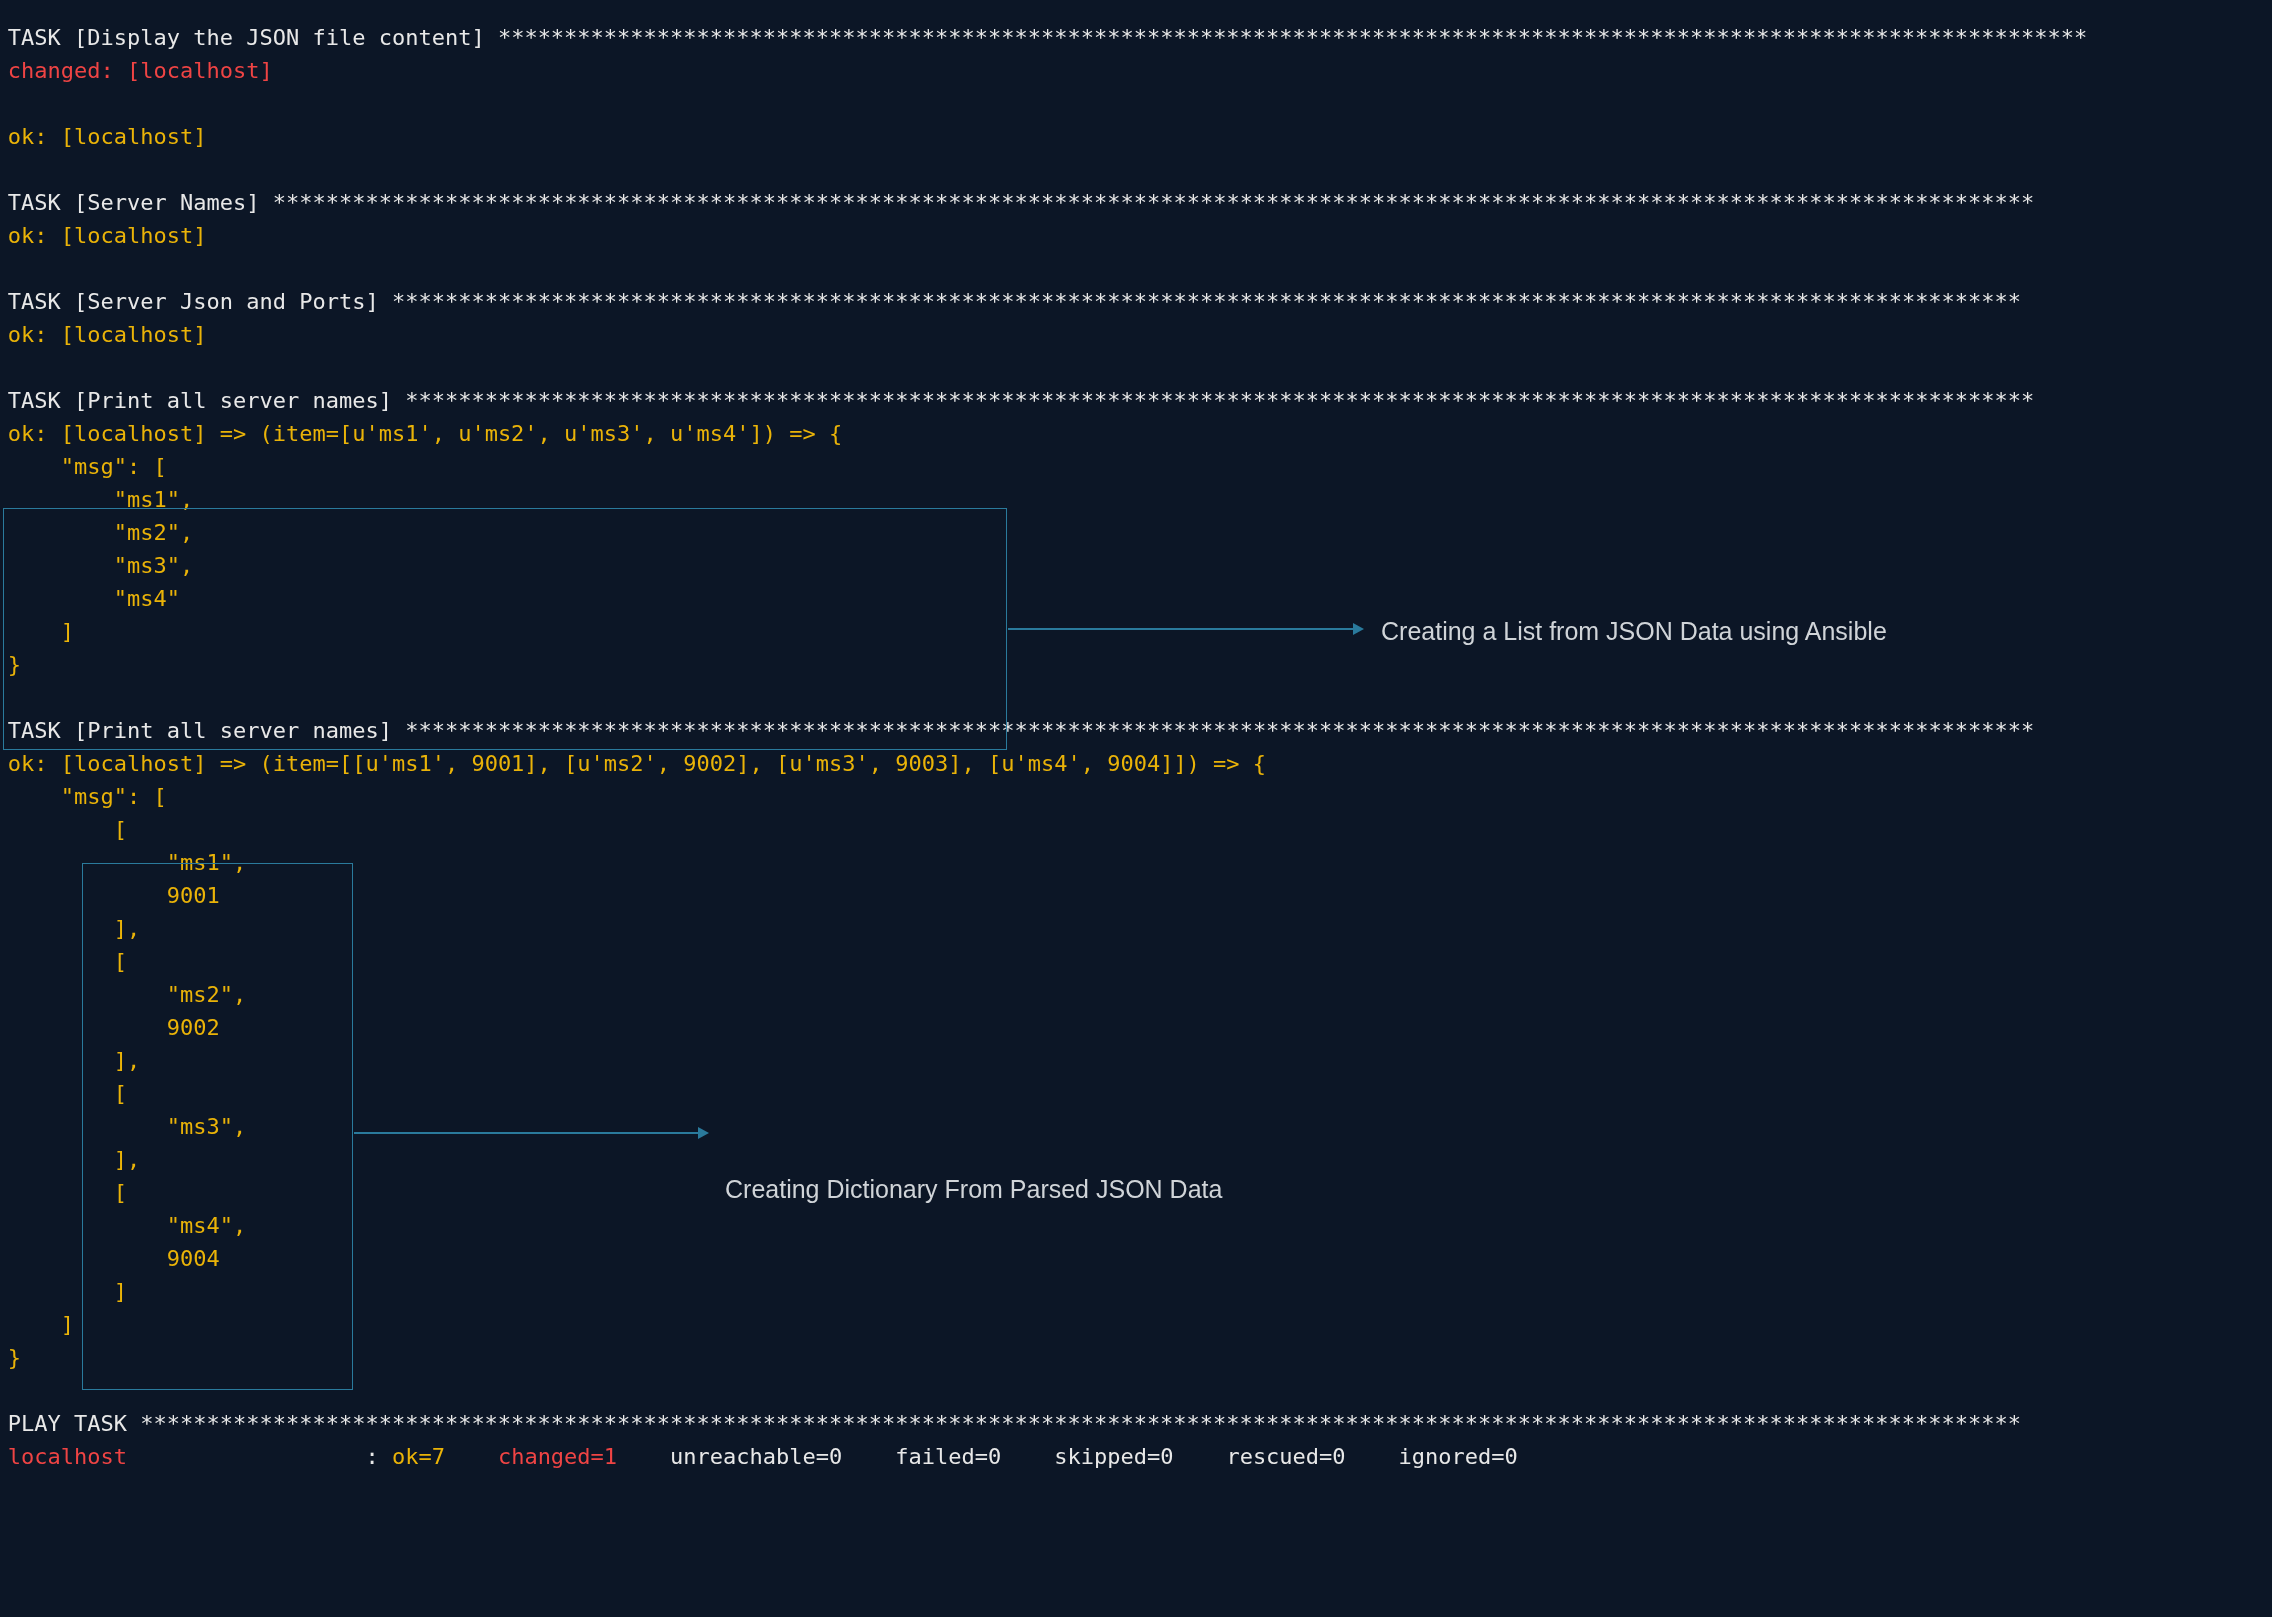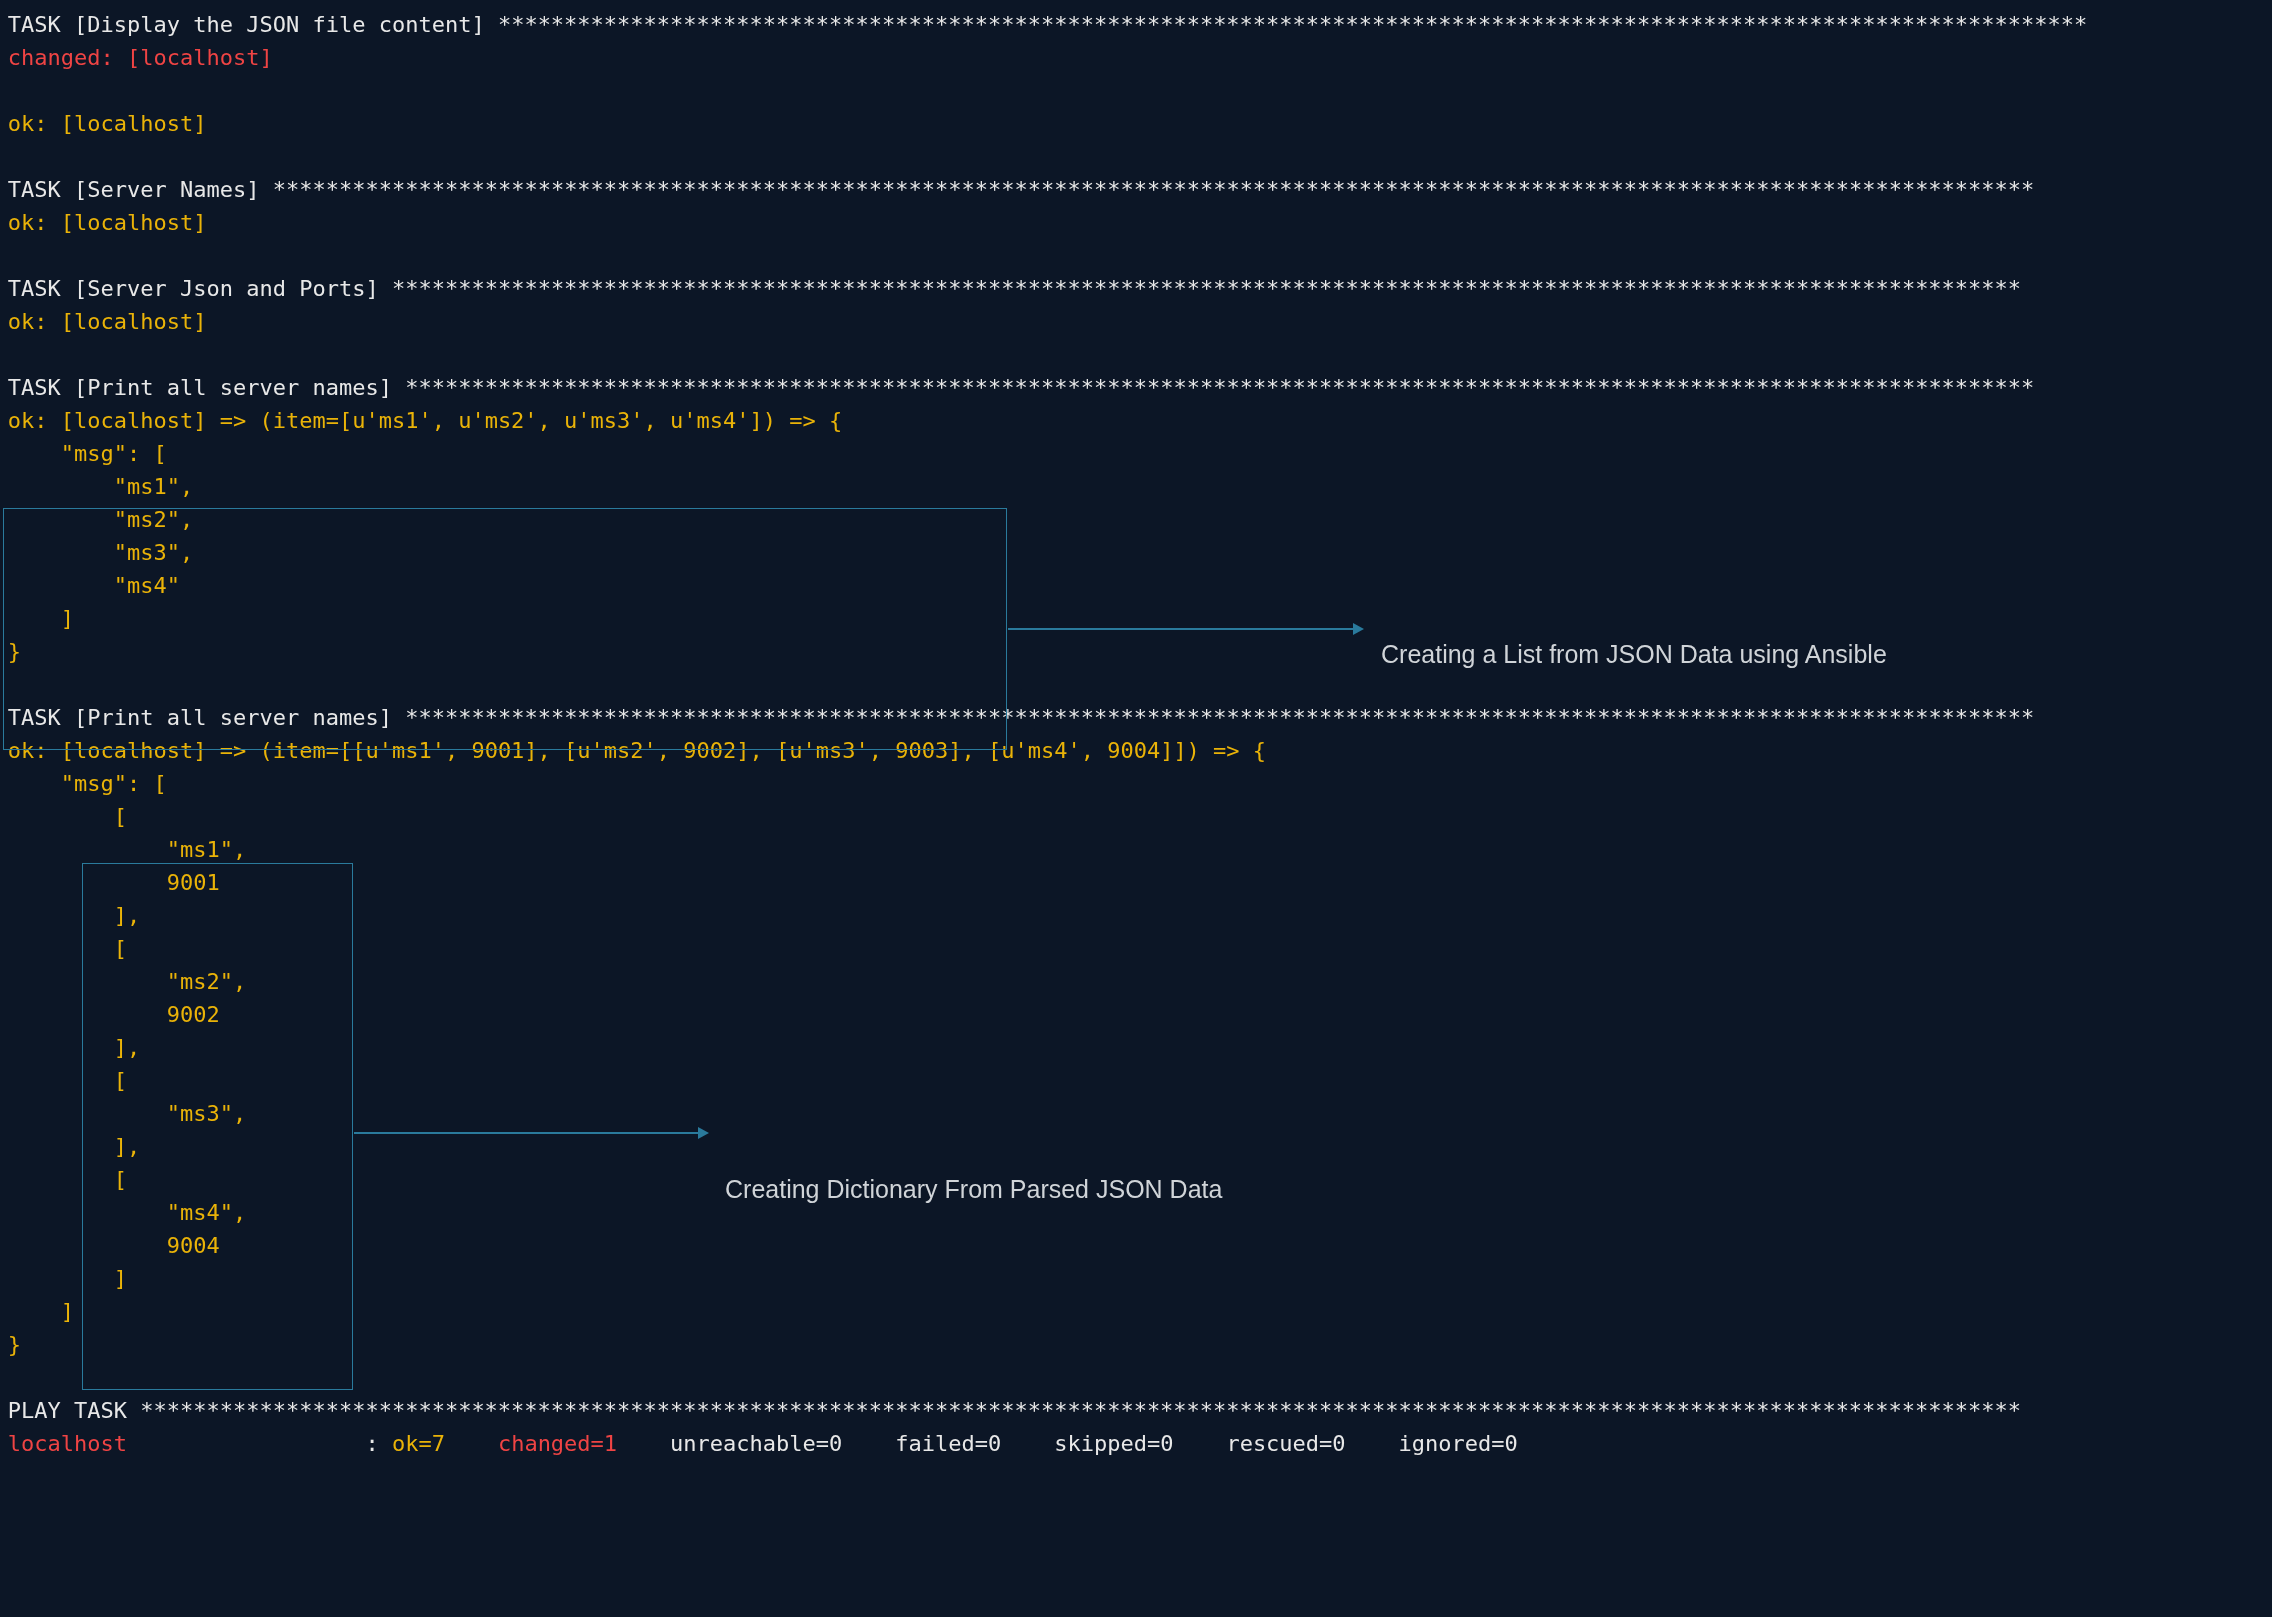--- a/index.html
+++ b/index.html
@@ -11,21 +11,21 @@
       background: #0c1626;
       color: #e8e8e8;
       font-family: 'Menlo', 'Monaco', 'Consolas', monospace;
       font-size: 22px;
       line-height: 1.5;
       padding: 0;
       overflow-x: hidden;
       width: 2273px;
     }
     .terminal {
-      padding: 8px 0;
+      padding: 21px 0;
       position: relative;
     }
     .white { color: #e8e8e8; }
     .green { color: #eab308; }
     .yellow { color: #ef4444; }
     .line {
       white-space: pre;
       padding: 0 7.8px;
     }
     .box1 {
@@ -129,20 +129,20 @@
   <div class="spacer"></div>
 
   <div class="line"><span class="white">PLAY TASK </span><span class="white">**********************************************************************************************************************************************</span></div>
   <div class="line"><span class="yellow">localhost</span><span class="white">                  : </span><span class="green">ok=7</span><span>    </span><span class="yellow">changed=1</span><span>    </span><span class="white">unreachable=0    failed=0    skipped=0    rescued=0    ignored=0</span></div>
 
   <div class="box1"></div>
   <div class="box2"></div>
 
   <div class="arrow-line" style="left:1008px; top:628px; width:345px;"></div>
   <div class="arrow-head" style="left:1353px; top:623px;"></div>
-  <div class="annotation" style="left:1381px; top:613px;margin-top:23px;">Creating a List from JSON Data using Ansible</div>
+  <div class="annotation" style="left:1381px; top:613px;">Creating a List from JSON Data using Ansible</div>
 
   <div class="arrow-line" style="left:354px; top:1132px; width:345px;"></div>
   <div class="arrow-head" style="left:698px; top:1127px;"></div>
   <div class="annotation" style="left:725px; top:1171px;">Creating Dictionary From Parsed JSON Data</div>
 
 </div>
 
 
 </body></html>

